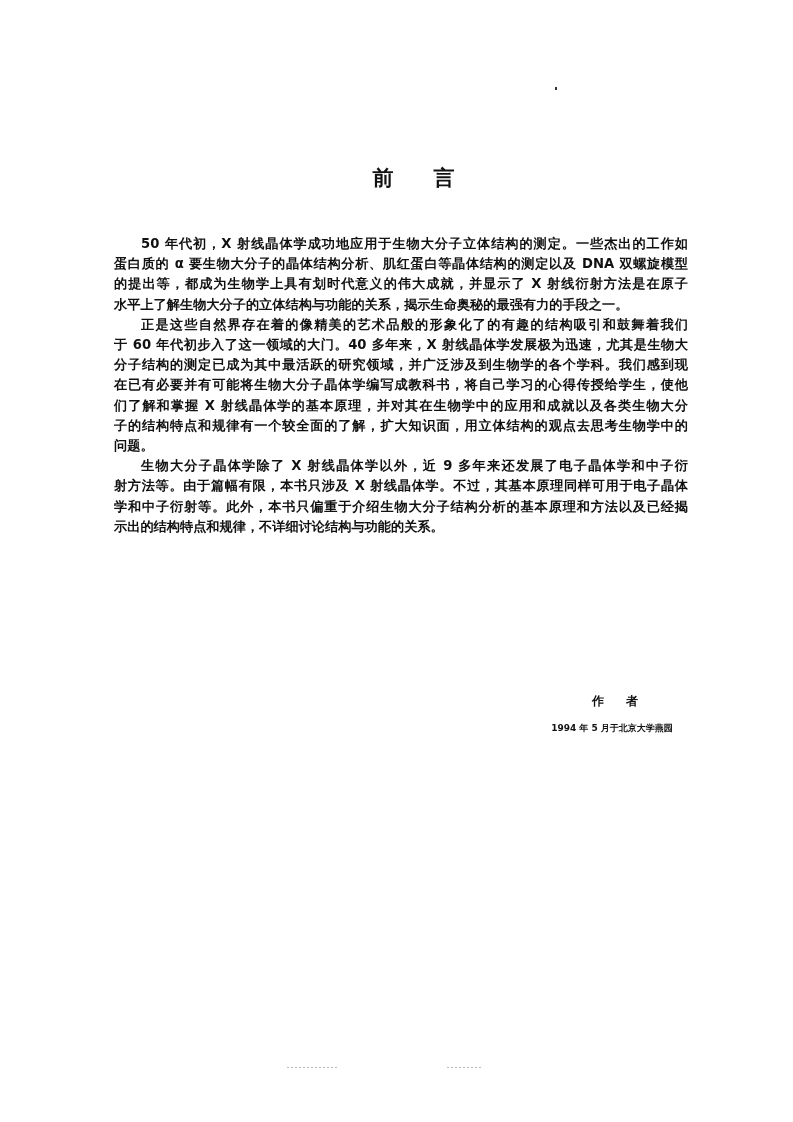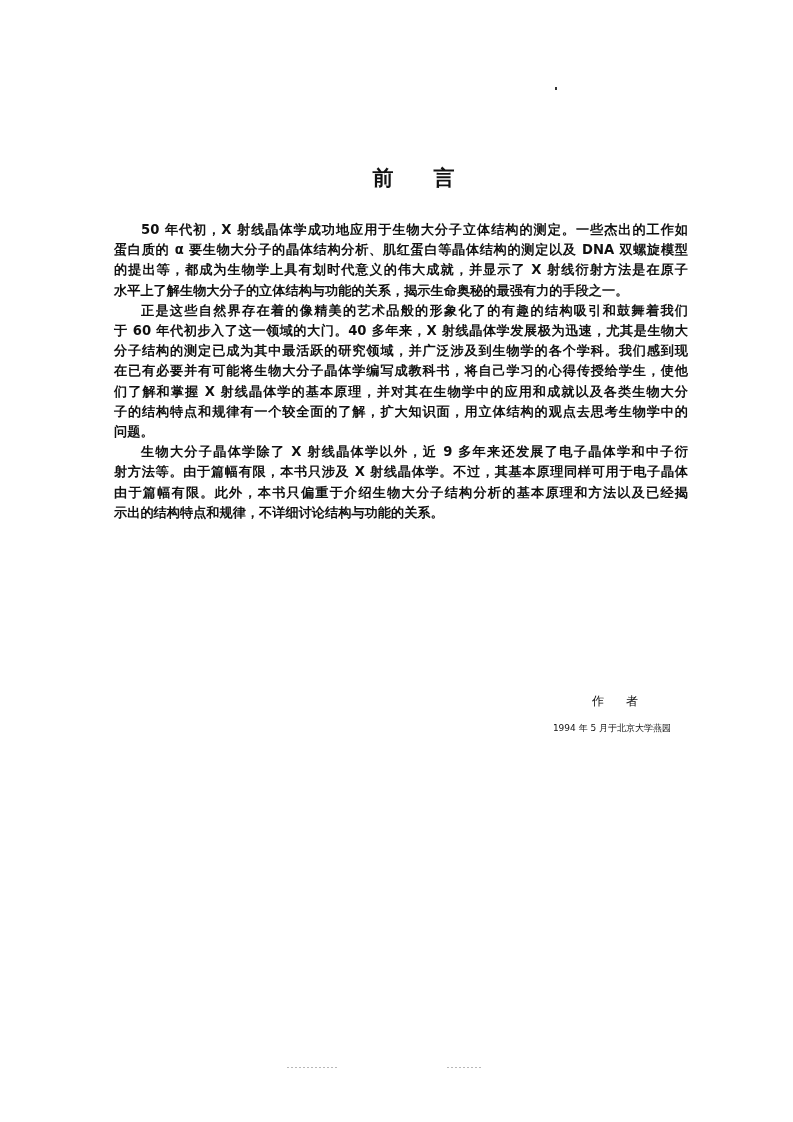--- a/index.html
+++ b/index.html
@@ -40,21 +40,21 @@
       letter-spacing: 0;
       font-family: "DejaVu Sans", "Liberation Sans", sans-serif;
     }
     .title span.gap {
       display: inline-block;
       width: 40px;
     }
     .body-text {
       position: absolute;
       left: 114px;
-      top: 220px;
+      top: 234px;
       width: 574px;
       font-size: 13.2px;
       line-height: 20.2px;
       font-family: "DejaVu Sans", "Liberation Sans", sans-serif;
       font-weight: bold;
       text-align: justify;
     }
     .line {
       display: block;
       white-space: nowrap;
@@ -71,21 +71,21 @@
     .para {
       margin: 0;
     }
     .signature {
       position: absolute;
       left: 540px;
       top: 693px;
       width: 150px;
       text-align: center;
       font-family: "DejaVu Sans", "Liberation Sans", sans-serif;
-      font-weight: normal;
+      font-weight: bold;
     }
     .sig-author {
       font-size: 12px;
       letter-spacing: 22px;
       padding-left: 22px;
       line-height: 16px;
     }
     .sig-date {
       font-size: 9px;
       line-height: 14px;
@@ -125,21 +125,21 @@
       <span class="line">分子结构的测定已成为其中最活跃的研究领域，并广泛涉及到生物学的各个学科。我们感到现</span>
       <span class="line">在已有必要并有可能将生物大分子晶体学编写成教科书，将自己学习的心得传授给学生，使他</span>
       <span class="line">们了解和掌握 X 射线晶体学的基本原理，并对其在生物学中的应用和成就以及各类生物大分</span>
       <span class="line">子的结构特点和规律有一个较全面的了解，扩大知识面，用立体结构的观点去思考生物学中的</span>
       <span class="line last">问题。</span>
     </div>
 
     <div class="para">
       <span class="line indent">生物大分子晶体学除了 X 射线晶体学以外，近 9 多年来还发展了电子晶体学和中子衍</span>
       <span class="line">射方法等。由于篇幅有限，本书只涉及 X 射线晶体学。不过，其基本原理同样可用于电子晶体</span>
-      <span class="line">由于篇幅有限。此外，本书只偏重于介绍生物大分子结构分析的基本原理和方法以及已经揭</span>
+      <span class="line">学和中子衍射等。此外，本书只偏重于介绍生物大分子结构分析的基本原理和方法以及已经揭</span>
       <span class="line last">示出的结构特点和规律，不详细讨论结构与功能的关系。</span>
     </div>
 
   </div>
 
   <div class="signature">
     <div class="sig-author">作者</div>
     <div class="sig-date">1994 年 5 月于北京大学燕园</div>
   </div>
 

